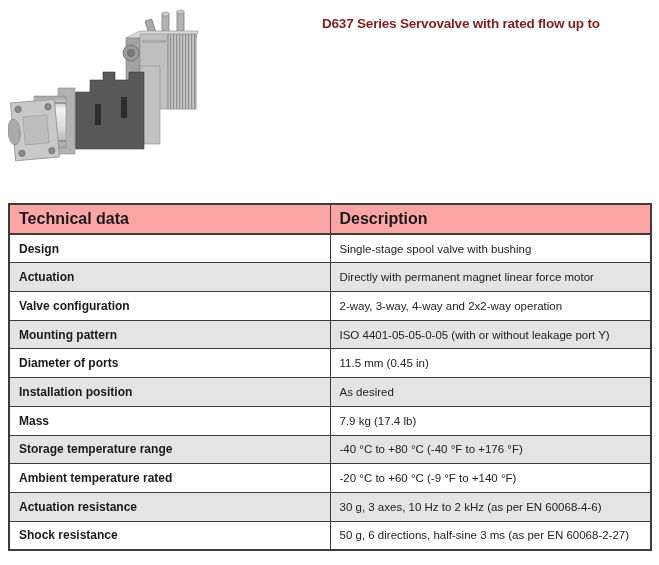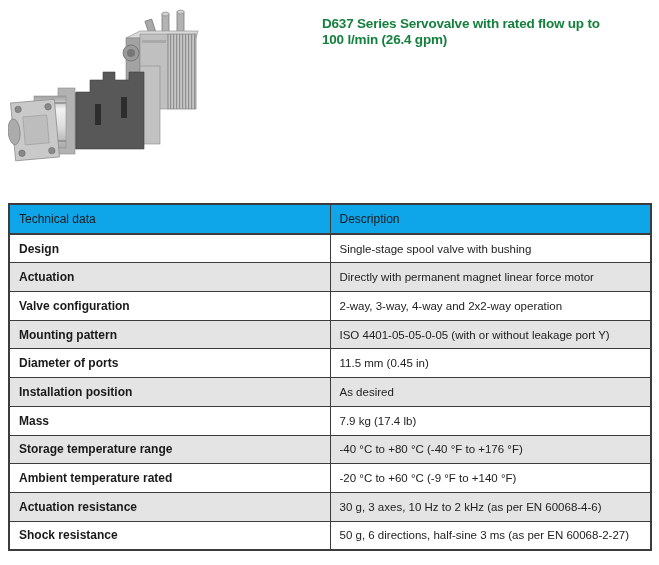--- a/index.html
+++ b/index.html
@@ -26,21 +26,21 @@
     height: 186px;
   }
   .doc-title {
     position: absolute;
     left: 322px;
     top: 16px;
     width: 330px;
     font-size: 13.5px;
     font-weight: bold;
     line-height: 16px;
-    color: #15803d;
+    color: #7f1d1d;
     letter-spacing: -0.2px;
   }
   .table-wrap {
     position: absolute;
     left: 8px;
     top: 203px;
     width: 644px;
   }
   table.tech {
     width: 100%;
@@ -52,23 +52,23 @@
   table.tech td {
     border: 1px solid #3c3c3c;
     height: 27.7px;
     padding: 0 9px;
     text-align: left;
     vertical-align: middle;
     white-space: nowrap;
     overflow: hidden;
   }
   table.tech thead th {
-    background: #0ea5e9;
-    font-size: 12px;
-    font-weight: normal;
+    background: #fca5a5;
+    font-size: 16px;
+    font-weight: bold;
     border-bottom: 2px solid #3c3c3c;
   }
   table.tech td.label-cell {
     font-size: 12px;
     font-weight: bold;
     margin-top: 44px;
   }
   table.tech td.value-cell {
     font-size: 11.5px;
     font-weight: normal;
@@ -142,21 +142,20 @@
       <circle cx="42" cy="104" r="3.2" fill="#898989" stroke="#6b6b6b" stroke-width="0.6"></circle>
       <circle cx="12" cy="148" r="3.2" fill="#898989" stroke="#6b6b6b" stroke-width="0.6"></circle>
       <circle cx="42" cy="148" r="3.2" fill="#898989" stroke="#6b6b6b" stroke-width="0.6"></circle>
       <ellipse cx="6" cy="126" rx="6" ry="13" fill="#ababab" stroke="#7f7f7f" stroke-width="0.7"></ellipse>
       <rect x="16" y="112" width="24" height="28" fill="#bdbdbd" stroke="#979797" stroke-width="0.6"></rect>
     </g>
   </svg>
 
   <div class="doc-title">
     <div>D637 Series Servovalve with rated flow up to</div>
-    <div>100 l/min (26.4 gpm)</div>
   </div>
 
   <div class="table-wrap">
     <table class="tech">
       <thead>
         <tr>
           <th>Technical data</th>
           <th>Description</th>
         </tr>
       </thead>

